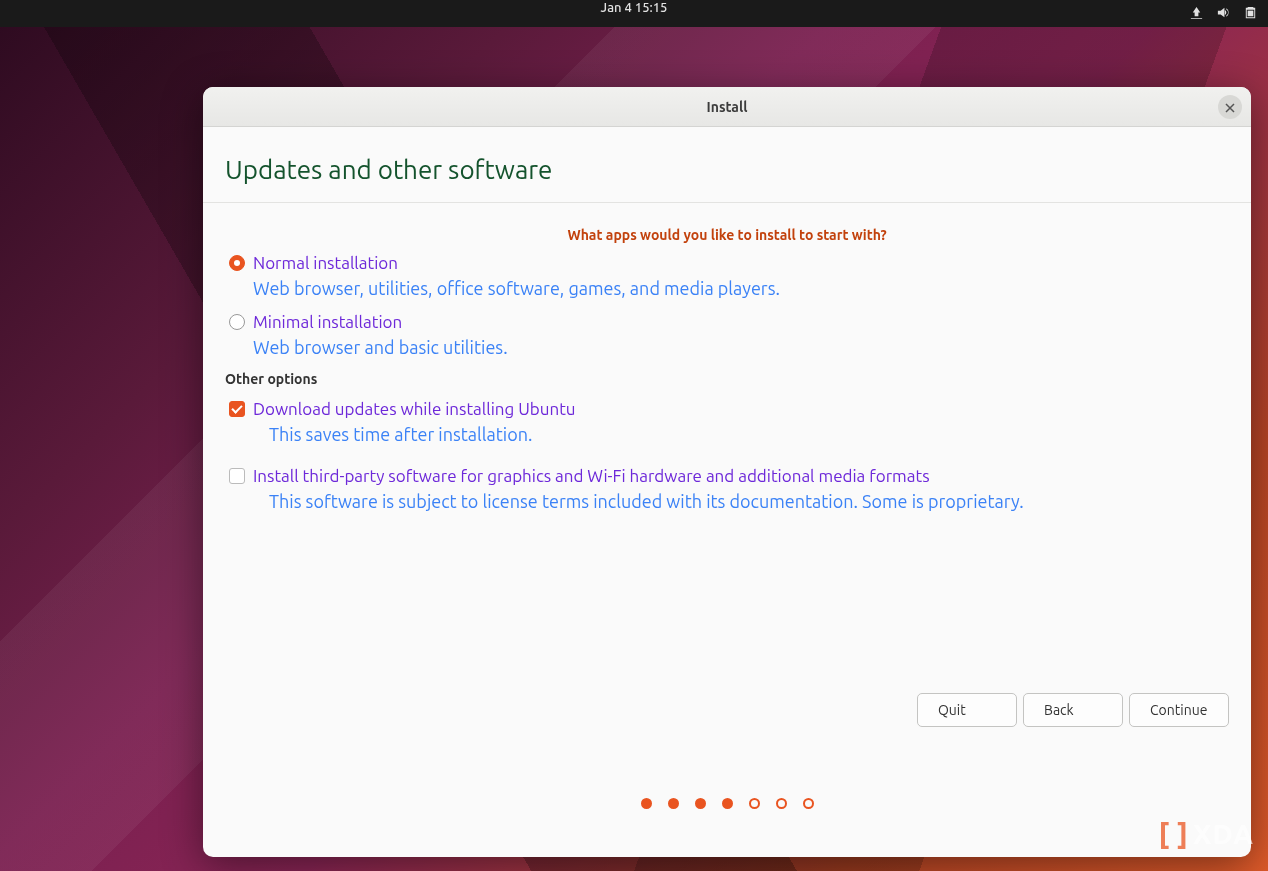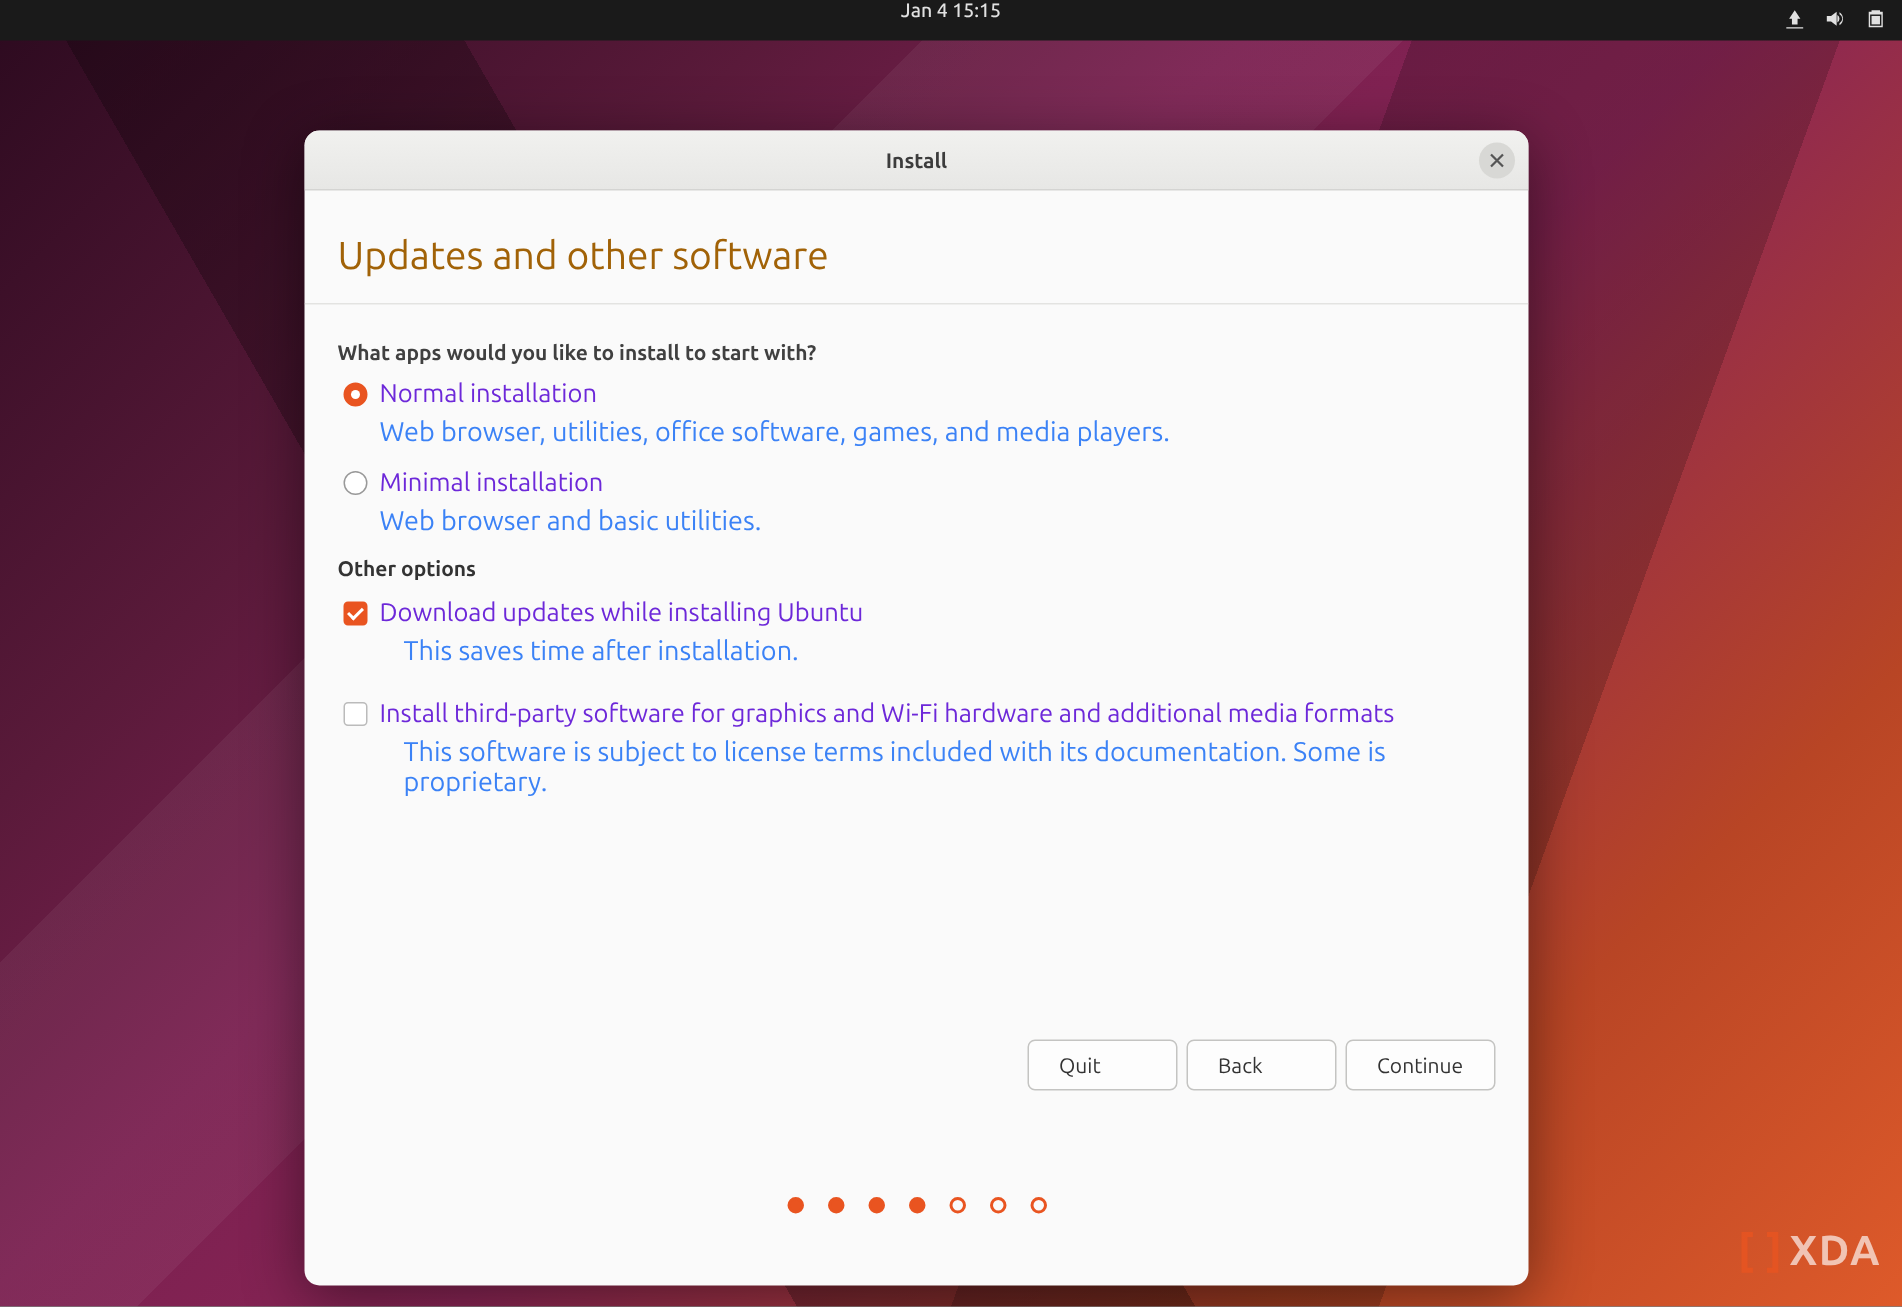--- a/index.html
+++ b/index.html
@@ -45,21 +45,21 @@
   display: flex;
   align-items: center;
   gap: 12px;
 }
 .tray svg { fill: #e1e1e1; }
 .window {
   position: absolute;
   z-index: 3;
   left: 203px;
   top: 87px;
-  width: 816px;
+  width: 1048px;
   height: 770px;
   background: #fafafa;
   border-radius: 10px;
   box-shadow: 0 8px 40px rgba(0,0,0,0.45);
   display: flex;
   flex-direction: column;
   overflow: hidden;
 }
 .titlebar {
   height: 40px;
@@ -92,31 +92,32 @@
 .content {
   flex: 1;
   padding: 0 22px;
   color: #333;
   overflow: auto;
 }
 .page-header {
   padding: 28px 0 18px 0;
   font-size: 26px;
   font-weight: 400;
-  color: #a16207;
+  color: #14532d;
   border-bottom: 1px solid #e3e3e1;
   margin: 0 -22px 24px -22px;
   padding-left: 22px;
   padding-right: 22px;
 }
 .question {
   font-weight: 700;
   font-size: 14px;
-  color: #404040;
+  color: #c2410c;
   margin-bottom: 10px;
+  text-align: center;
 }
 .option {
   display: flex;
   align-items: flex-start;
   gap: 8px;
   margin: 4px 0 0 4px;
 }
 .radio {
   width: 16px;
   height: 16px;

